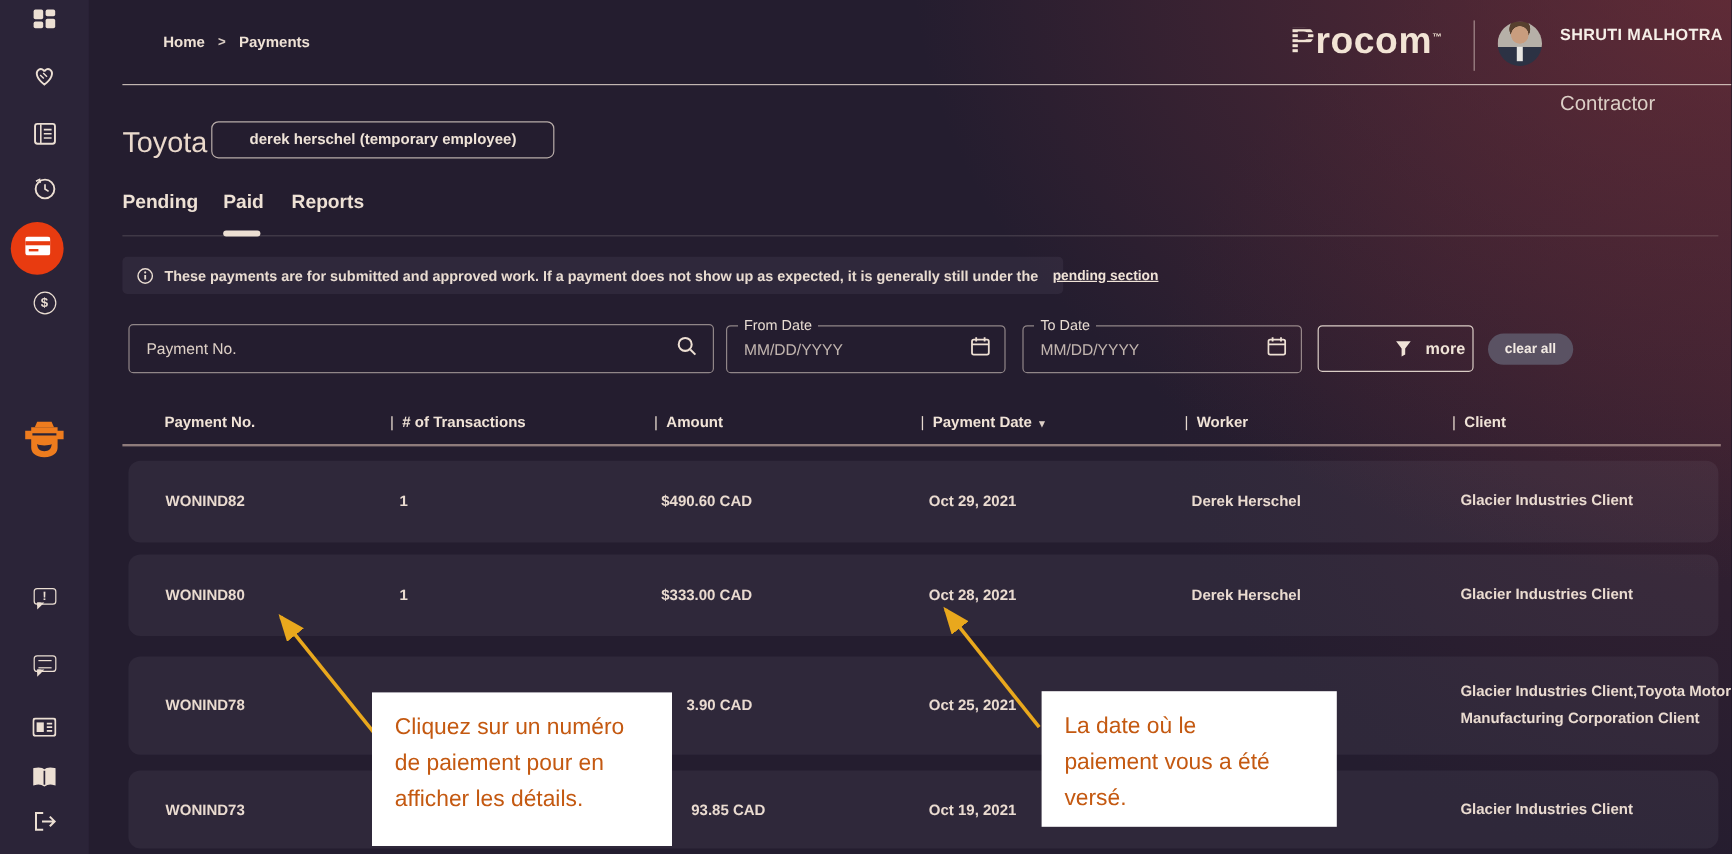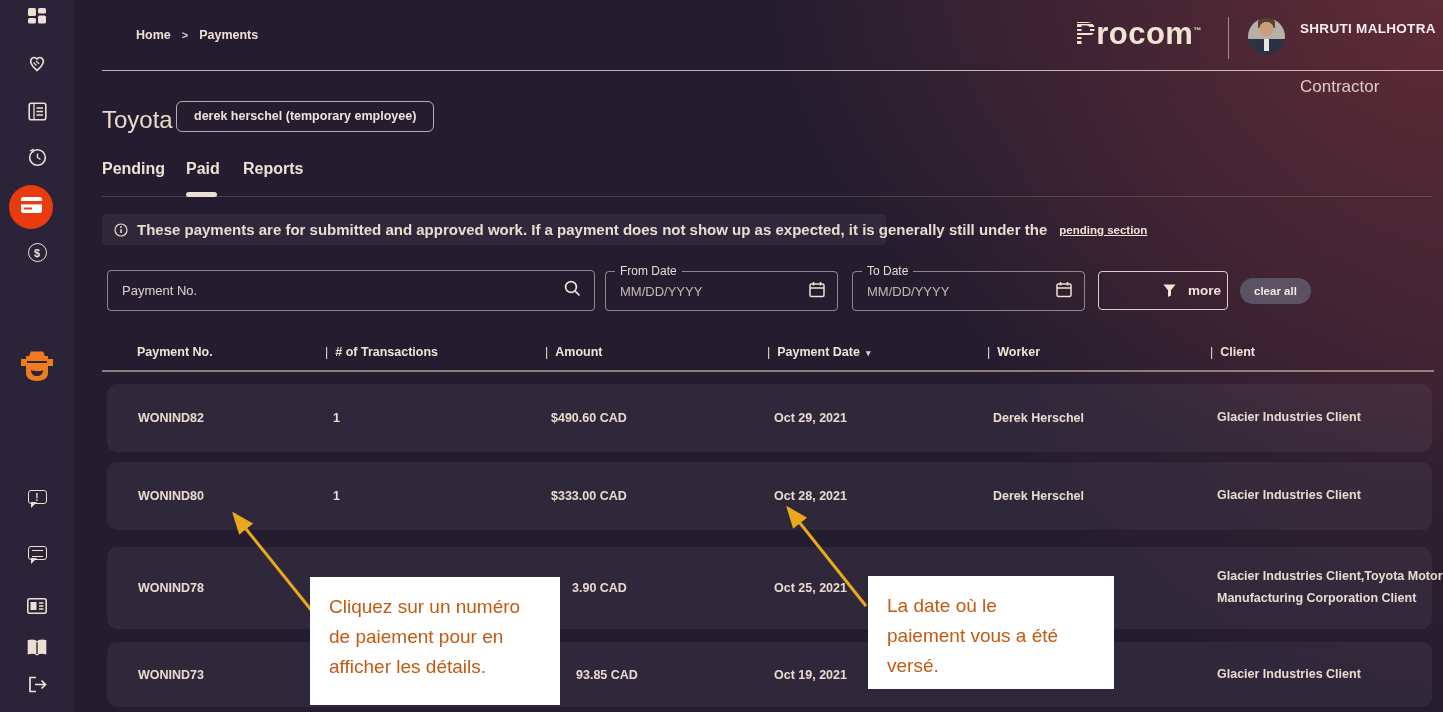--- a/index.html
+++ b/index.html
@@ -35,29 +35,29 @@
     background:
       radial-gradient(circle at 50% 30%, #c99d7e 0 7px, rgba(0,0,0,0) 7.5px),
       radial-gradient(circle at 50% 17%, #57402f 0 8.5px, rgba(0,0,0,0) 9px),
       linear-gradient(#b6b0a8 0 58%, #2c3244 58%);}
   .avatar:after{content:"";position:absolute;left:16px;top:21px;width:5px;height:12px;background:#e8e6e2;}
   .uname{position:absolute;left:1300px;top:21px;font-size:13.5px;font-weight:bold;color:#f6efe8;letter-spacing:.3px;}
   .urole{position:absolute;left:1300px;top:41px;font-size:17px;color:#dccfc6;margin-top:36px;}
   .hdr-line{position:absolute;left:102px;top:70px;width:1341px;height:1px;background:rgba(233,220,210,.8);}
   
   .page-title{position:absolute;left:102px;top:106px;font-size:24px;color:#ead9cc;}
-  .worker-chip{position:absolute;left:176px;top:101px;height:31px;line-height:29px;padding:0 17px;
+  .worker-chip{position:absolute;left:176px;top:101px;height:31px;line-height:29px;padding:0 31px;
     border:1px solid rgba(234,220,210,.75);border-radius:6px;font-size:12.5px;font-weight:bold;color:#efe3d8;}
   .tab{position:absolute;top:160px;font-size:16px;font-weight:bold;color:#eee1d5;cursor:pointer;}
   .tabbar-line{position:absolute;left:102px;top:196px;width:1330px;height:1px;background:rgba(233,220,210,.18);}
   .tab-underline{position:absolute;left:186px;top:192px;width:31px;height:4.5px;border-radius:3px;background:#ecdfd3;}
   
   .banner{position:absolute;left:102px;top:214px;width:784px;height:31px;border-radius:4px;
     background:rgba(240,228,250,.06);display:flex;align-items:center;gap:9px;padding:0 12px;white-space:nowrap;}
-  .banner-text{font-size:15px;font-weight:600;color:#e9dcd1;}
+  .banner-text{font-size:12px;font-weight:600;color:#e9dcd1;}
   .banner-link{font-size:11.5px;font-weight:800;text-decoration:underline;color:#f0e3d7;cursor:pointer;margin-left:3px;}
   
   .searchbox{position:absolute;left:107px;top:270px;width:488px;height:41px;border:1px solid rgba(233,220,210,.55);
     border-radius:4px;display:flex;align-items:center;}
   .searchbox input{flex:1;height:100%;background:transparent;border:none;outline:none;color:#eee0d4;
     font-size:13px;padding:0 14px;}
   .searchbox input::placeholder{color:rgba(238,224,212,.92);}
   .searchbox .sic{margin-right:13px;cursor:pointer;}
   .datebox{position:absolute;top:264px;width:233px;height:47px;margin:0;border:1px solid rgba(233,220,210,.55);border-radius:4px;padding:0;}
   .datebox legend{margin-left:9px;padding:0 5px;font-size:12px;color:#e8dcd2;}

